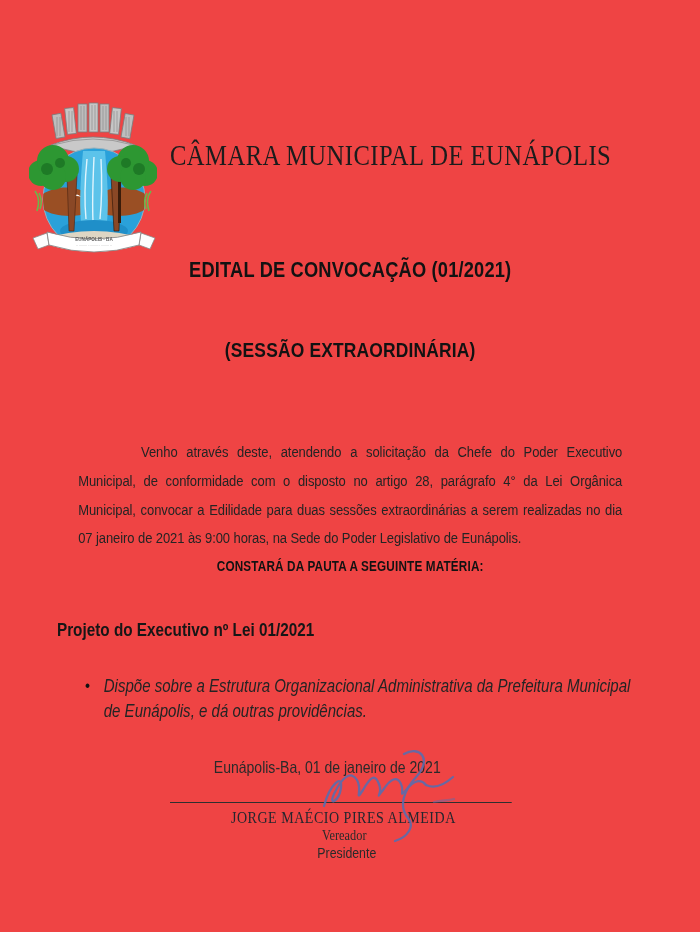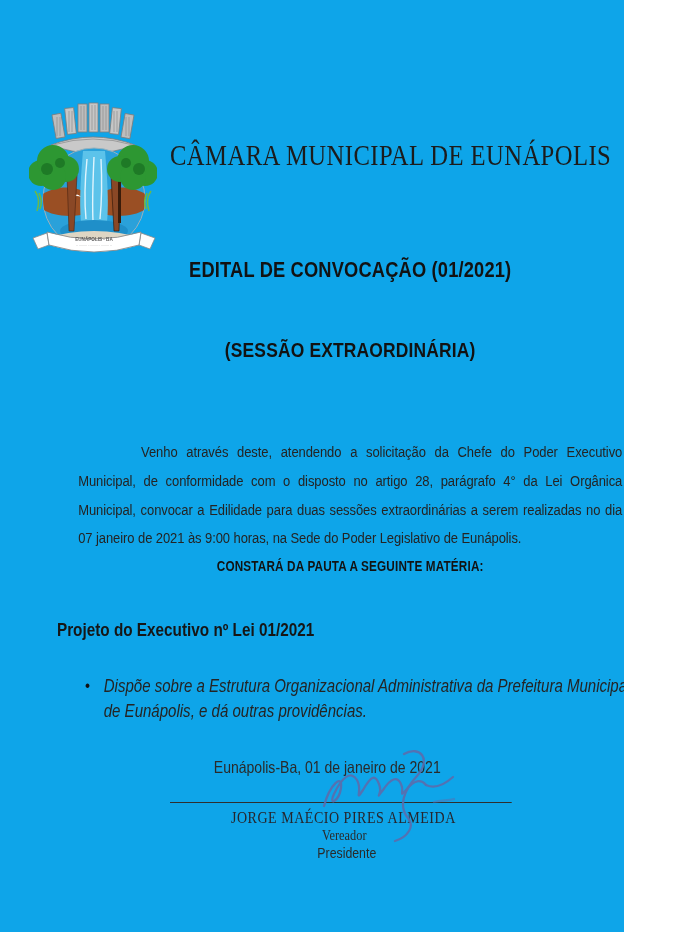--- a/index.html
+++ b/index.html
@@ -1,16 +1,16 @@
 <!DOCTYPE html>
 <html><head>
 <meta charset="utf-8">
 <style>
   html,body{margin:0;padding:0;background:#ffffff;}
-  .page{position:relative;width:624px;height:932px;background:#0ea5e9;overflow:hidden;
+  .page{position:relative;width:700px;height:932px;background:#ef4444;overflow:hidden;
         font-family:"Liberation Sans",sans-serif;color:#222;}
   
   .scalewrap{position:absolute;left:0;top:0;width:824px;height:932px;
              transform:scaleX(0.85);transform-origin:0 0;}
   .abs{position:absolute;}
   .org-title{left:200px;top:139px;font-family:"Liberation Serif",serif;font-size:29px;
              letter-spacing:0.5px;color:#1c1c1c;white-space:nowrap;}
   .doc-title{left:0;width:824px;top:258px;text-align:center;font-weight:bold;
              font-size:21.5px;letter-spacing:0.2px;color:#121212;}
   .doc-subtitle{left:0;width:824px;top:338px;text-align:center;font-weight:bold;

